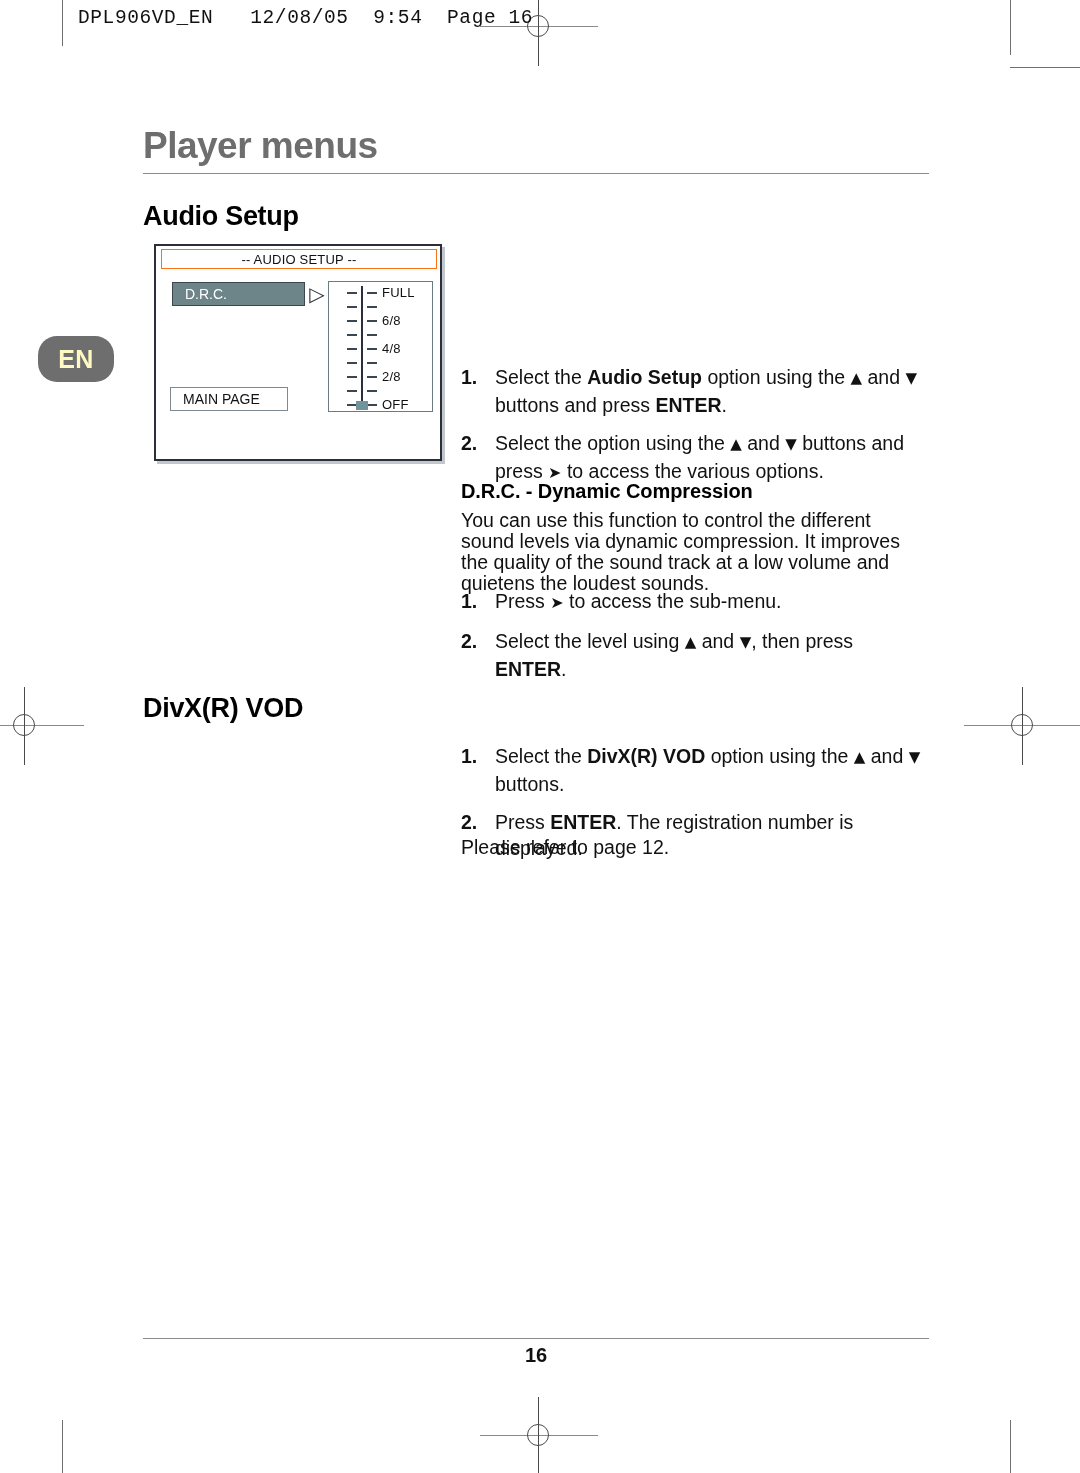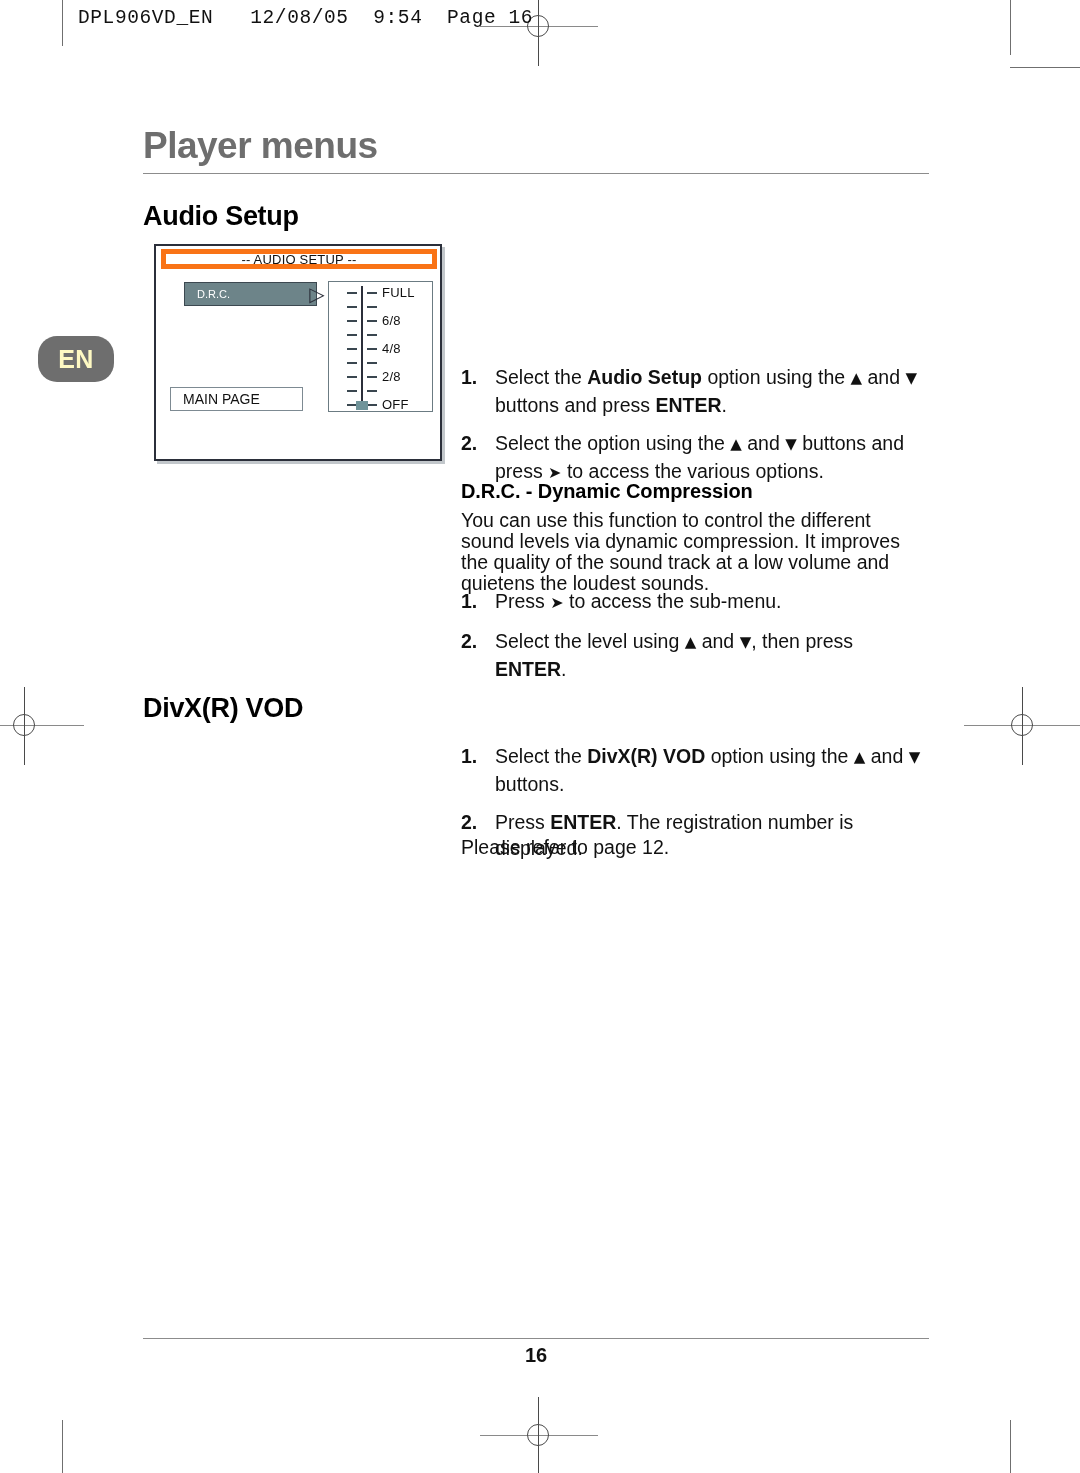--- a/index.html
+++ b/index.html
@@ -95,49 +95,49 @@
     left: 11px; top: 232px;
     width: 288px; height: 217px;
     border: 2px solid #2b2f3a;
     background: #ffffff;
     box-sizing: border-box;
     box-shadow: 3px 3px 0 rgba(120,130,140,0.45);
   }
   .osd-title {
     position: absolute; left: 5px; top: 3px;
     width: 276px; height: 20px;
-    border: 5px solid #f97316;
+    border: 1px solid #f97316;
     box-sizing: border-box;
     display: flex; align-items: center; justify-content: center;
     font-size: 13px;
     letter-spacing: 0.2px;
     color: #111;
   }
   .osd-drc {
-    position: absolute; left: 28px; top: 36px;
+    position: absolute; left: 16px; top: 36px;
     width: 133px; height: 24px;
     background: #6d8489;
     border: 1px solid #3c4850;
     box-sizing: border-box;
     display: flex; align-items: center;
     padding-left: 12px;
     color: #ffffff;
-    font-size: 11px;
+    font-size: 14px;
   }
   .osd-arrow {
     position: absolute; left: 153px; top: 36px;
     width: 16px; height: 24px;
     display: flex; align-items: center; justify-content: center;
     color: #2b2f3a;
     font-size: 20px;
     line-height: 1;
   }
   .osd-mainpage {
     position: absolute; left: 14px; top: 141px;
-    width: 133px; height: 24px;
+    width: 118px; height: 24px;
     background: #ffffff;
     border: 1px solid #7d8a92;
     box-sizing: border-box;
     display: flex; align-items: center;
     padding-left: 12px;
     color: #111;
     font-size: 14px;
   }
 
   .slider {

